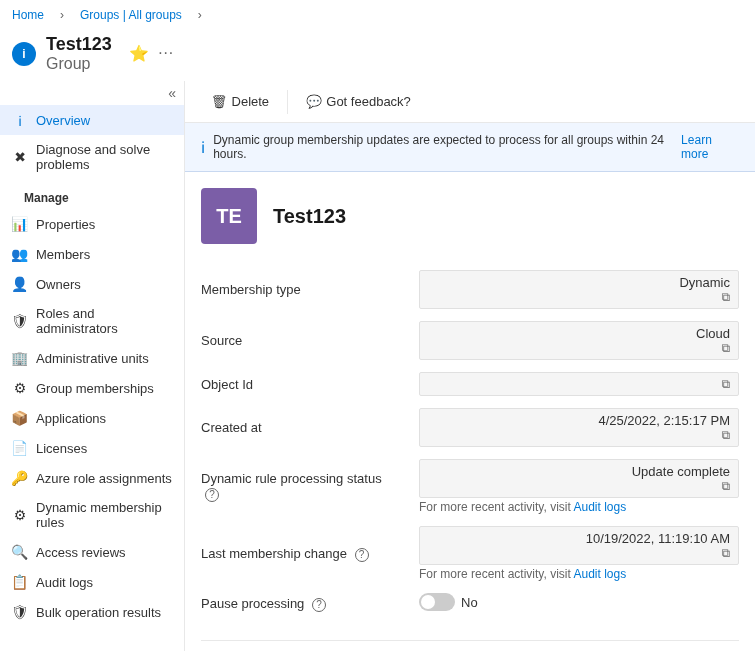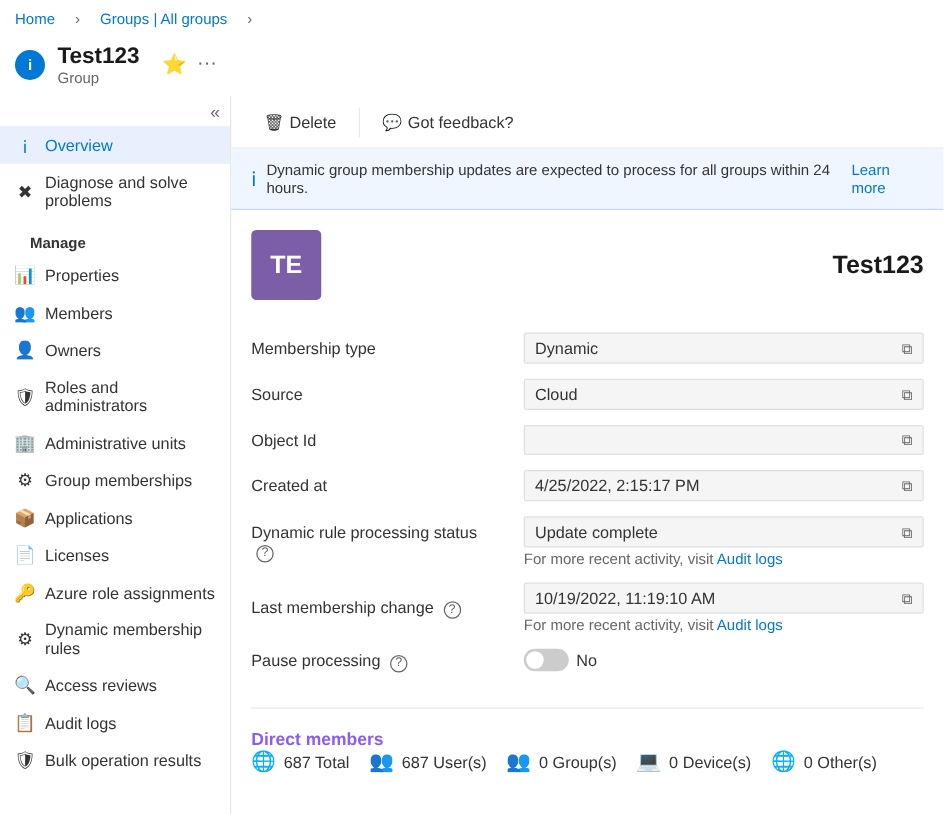--- a/index.html
+++ b/index.html
@@ -5,21 +5,21 @@
     * { box-sizing: border-box; margin: 0; padding: 0; }
     body { font-family: 'Segoe UI', Arial, sans-serif; font-size: 13px; color: #333; background: #fff; }
     
     .breadcrumb { display: flex; align-items: center; padding: 8px 12px; font-size: 12px; color: #0078d4; gap: 16px; }
     .breadcrumb span { color: #666; }
     .breadcrumb a { color: #0078d4; text-decoration: none; cursor: pointer; }
     
     .page-header { display: flex; align-items: center; padding: 4px 12px 8px; gap: 10px; }
     .page-header-icon { width: 24px; height: 24px; background: #0078d4; border-radius: 50%; display: flex; align-items: center; justify-content: center; color: white; font-size: 12px; font-weight: bold; flex-shrink: 0; }
     .page-header-info h1 { font-size: 18px; font-weight: 600; color: #1a1a1a; }
-    .page-header-info .subtitle { font-size: 12px; color: #666; }
+    .page-header-info .subtitle { font-size: 16px; color: #666; }
     .header-actions { display: flex; gap: 8px; margin-left: 8px; }
     .header-actions span { cursor: pointer; color: #666; font-size: 16px; }
     
     .layout { display: flex; height: calc(100vh - 70px); }
     
     .sidebar { width: 185px; flex-shrink: 0; border-right: 1px solid #e8e8e8; overflow-y: auto; }
     .sidebar-collapse { display: flex; justify-content: flex-end; padding: 4px 8px; cursor: pointer; color: #666; font-size: 14px; }
     
     .sidebar-item { display: flex; align-items: center; padding: 7px 12px; cursor: pointer; gap: 8px; color: #333; font-size: 13px; }
     .sidebar-item.active { background: #e8f0fe; color: #0078d4; }
@@ -31,28 +31,28 @@
     
     .toolbar { display: flex; align-items: center; padding: 8px 16px; border-bottom: 1px solid #e8e8e8; gap: 4px; }
     .toolbar-btn { display: flex; align-items: center; gap: 4px; padding: 5px 10px; background: none; border: none; cursor: pointer; color: #333; font-size: 13px; border-radius: 2px; }
     .toolbar-separator { width: 1px; height: 24px; background: #e8e8e8; margin: 0 4px; }
     
     .info-banner { display: flex; align-items: center; gap: 8px; padding: 10px 16px; background: #f0f6ff; border-bottom: 1px solid #c8d8f0; font-size: 12px; color: #333; }
     .info-banner a { color: #0078d4; text-decoration: none; }
     
     .content { padding: 16px; }
     
-    .group-header { display: flex; align-items: center; gap: 16px; margin-bottom: 20px; justify-content: space-between; }
+    .group-header { display: flex; align-items: center; gap: 16px; margin-bottom: 20px; }
     .group-avatar { width: 56px; height: 56px; background: #7b5ea7; border-radius: 4px; display: flex; align-items: center; justify-content: center; color: white; font-size: 20px; font-weight: 600; flex-shrink: 0; }
     .group-name { font-size: 20px; font-weight: 600; color: #1a1a1a; }
     
     .properties-table { width: 100%; border-collapse: collapse; margin-bottom: 20px; }
     .properties-table tr td { padding: 6px 0; vertical-align: middle; }
     .properties-table tr td:first-child { width: 220px; color: #333; font-size: 13px; padding-right: 16px; }
-    .prop-value-box { display: flex; align-items: flex-end; justify-content: space-between; background: #f5f5f5; border: 1px solid #e0e0e0; padding: 4px 8px; min-width: 260px; width: 320px; font-size: 13px; color: #333; border-radius: 2px; }
+    .prop-value-box { display: flex; align-items: flex-end; justify-content: space-between; background: #f5f5f5; border: 1px solid #e0e0e0; padding: 4px 8px; min-width: 260px; width: 320px; font-size: 13px; color: #333; border-radius: 2px; flex-direction: column; }
     .prop-value-box .copy-icon { color: #666; cursor: pointer; font-size: 12px; flex-shrink: 0; }
     .prop-sub-text { font-size: 12px; color: #666; margin-top: 2px; }
     .prop-sub-text a { color: #0078d4; text-decoration: none; }
     
     .info-icon { display: inline-block; width: 14px; height: 14px; border: 1px solid #666; border-radius: 50%; text-align: center; line-height: 12px; font-size: 10px; color: #666; margin-left: 4px; cursor: default; }
     
     .toggle { display: inline-flex; align-items: center; gap: 6px; }
     .toggle-switch { width: 36px; height: 18px; background: #ccc; border-radius: 9px; position: relative; cursor: pointer; }
     .toggle-switch .knob { position: absolute; width: 14px; height: 14px; background: white; border-radius: 50%; top: 2px; left: 2px; }
     

